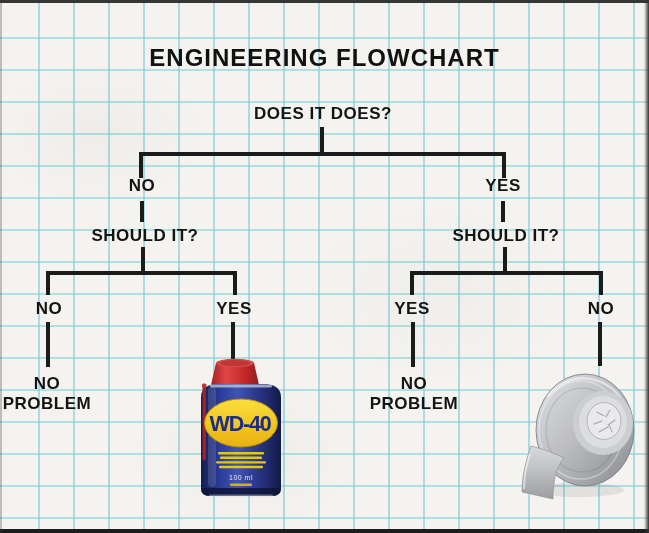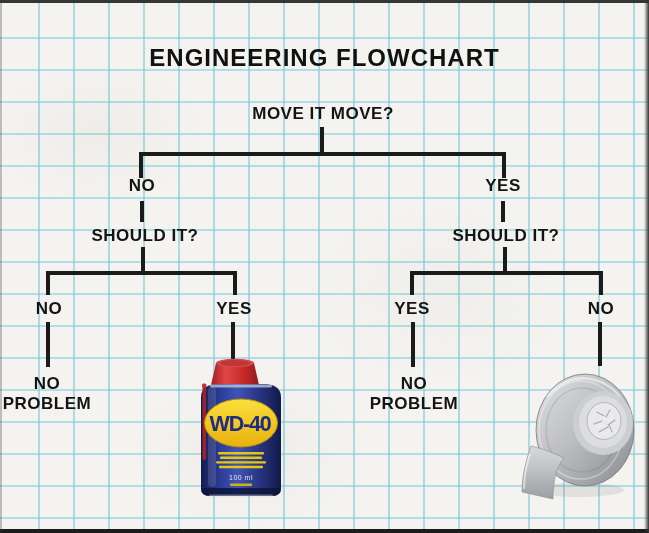--- a/index.html
+++ b/index.html
@@ -38,21 +38,21 @@
   .imgwrap{position:absolute;}
 </style>
 </head>
 <body>
 
 <div class="stage">
   <div class="texture"></div>
 
   <div class="title" style="left:324px;top:44px">ENGINEERING FLOWCHART</div>
 
-  <div class="lbl" style="left:323px;top:104px">MOVE IT MOVE?</div>
+  <div class="lbl" style="left:323px;top:104px">DOES IT DOES?</div>
 
   <div class="line" style="left:320px;top:127px;width:4px;height:28px"></div>
   <div class="line" style="left:139px;top:152px;width:367px;height:4px"></div>
   <div class="line" style="left:139px;top:152px;width:4px;height:26px"></div>
   <div class="line" style="left:502px;top:152px;width:4px;height:26px"></div>
 
   <div class="lbl" style="left:142px;top:176px">NO</div>
   <div class="lbl" style="left:503px;top:176px">YES</div>
 
   <div class="line" style="left:140px;top:201px;width:4px;height:21px"></div>

